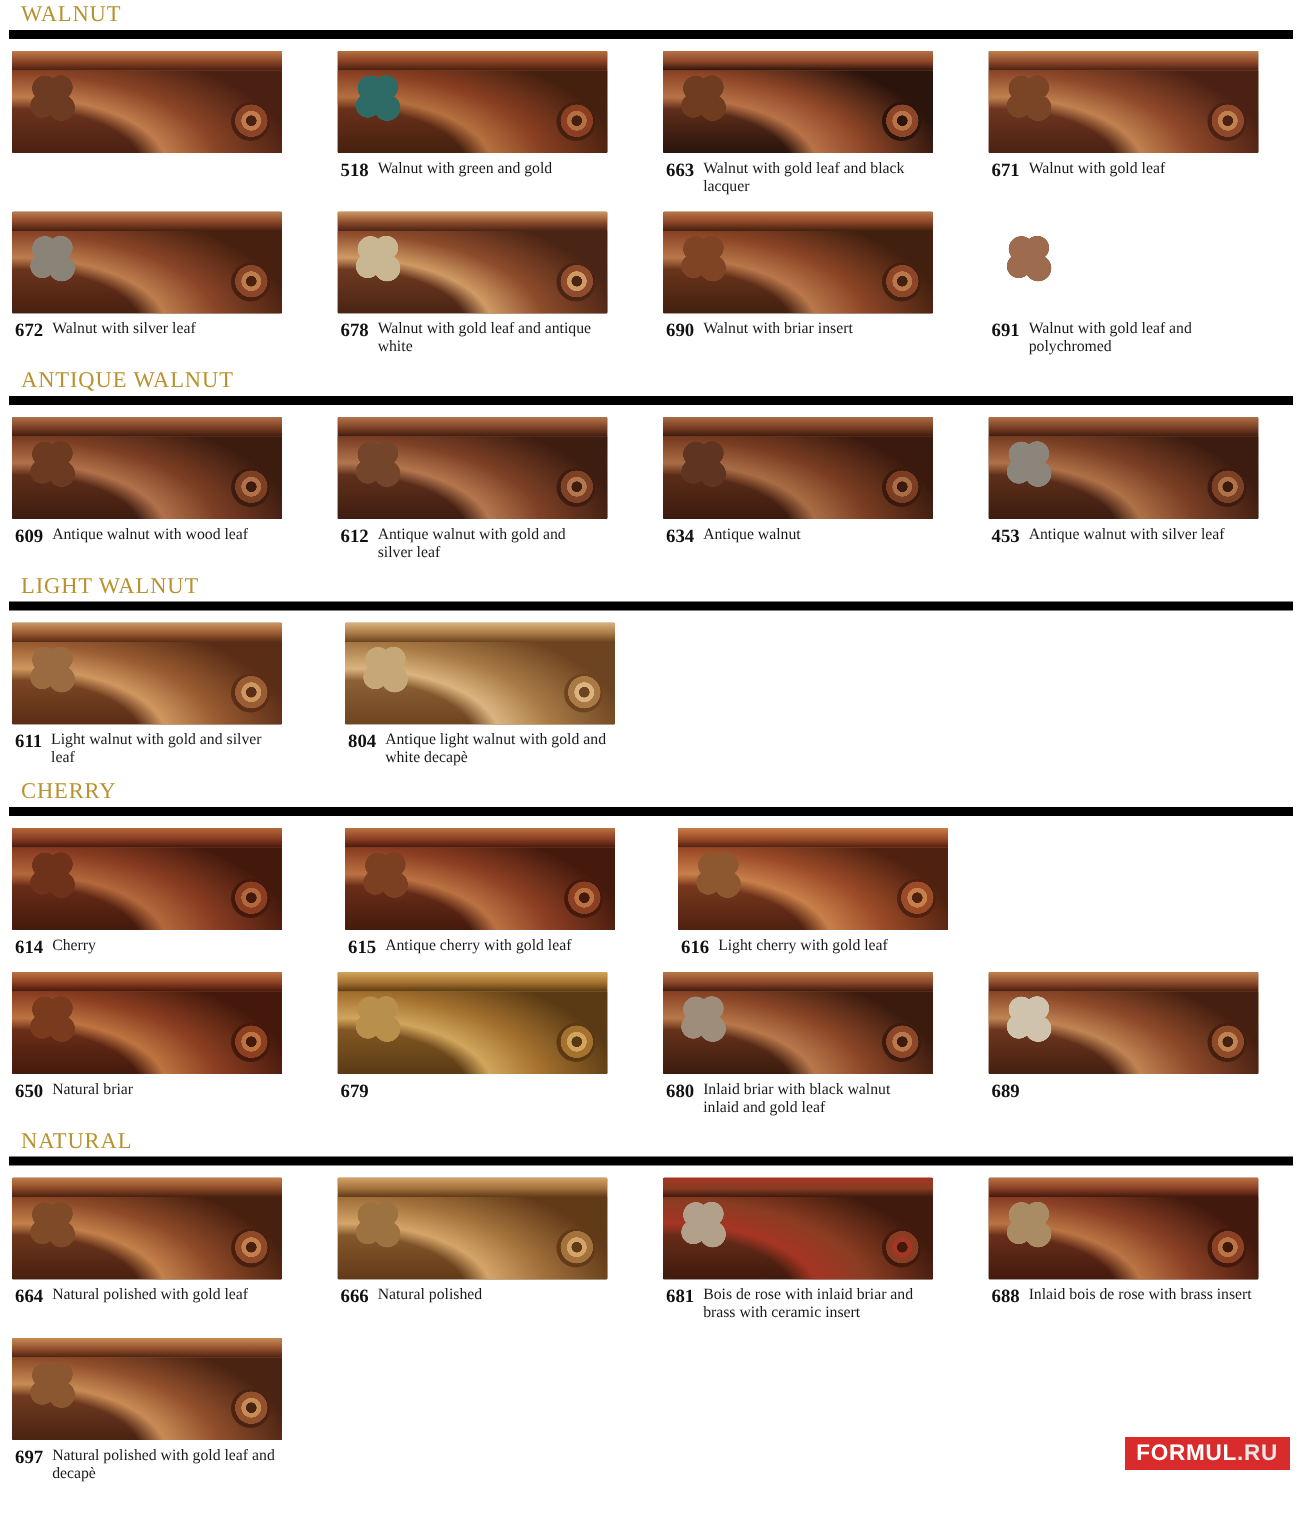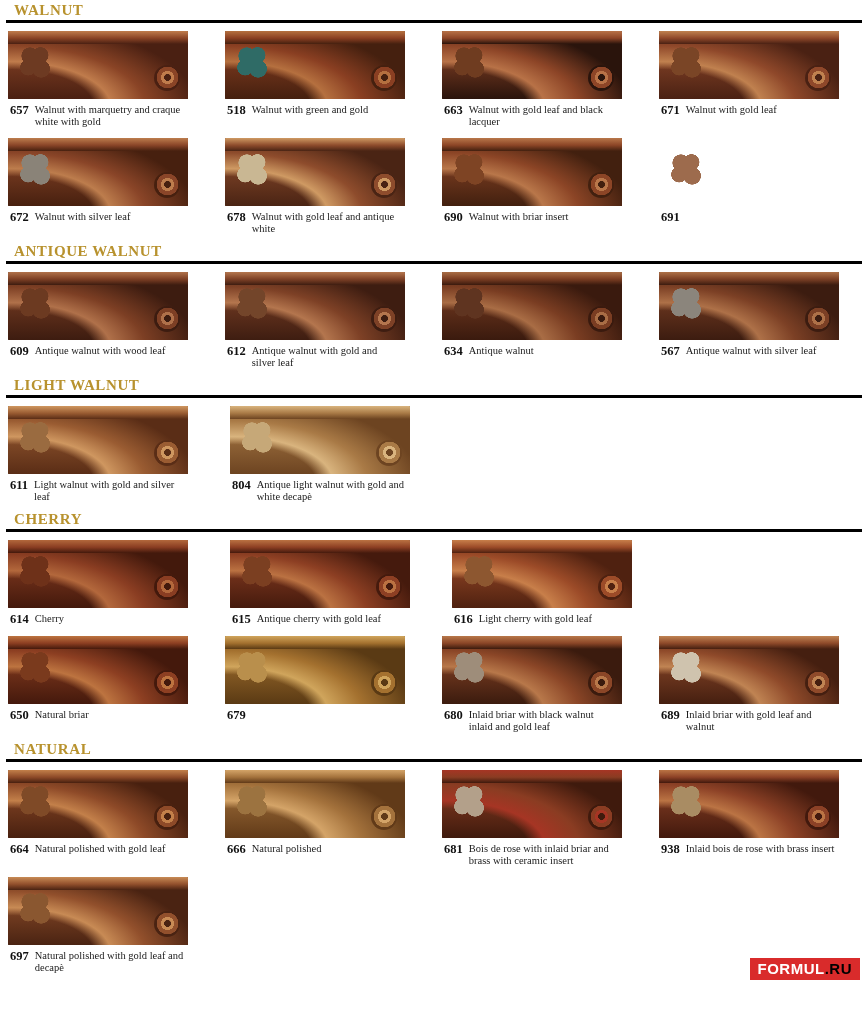--- a/index.html
+++ b/index.html
@@ -21,25 +21,25 @@
     height: 1014px;
     padding: 0;
   }
   .section {
     position: relative;
     width: 868px;
   }
   .section-header {
     font-family: "Liberation Serif", serif;
     font-size: 15px;
-    font-weight: bold;
+    font-weight: normal;
     letter-spacing: 0.6px;
     color: #b8922e;
     padding: 2px 0 2px 8px;
-    border-bottom: 3px solid #000000;
+    border-bottom: 6px solid #000000;
     margin: 0 6px 4px 6px;
     line-height: 16px;
   }
   .row {
     display: flex;
     flex-direction: row;
     width: 868px;
   }
   .cell {
     width: 222px;
@@ -121,44 +121,40 @@
     bottom: 34px;
     background: #d92b2b;
     color: #ffffff;
     font-family: "Liberation Sans", sans-serif;
     font-size: 15px;
     font-weight: bold;
     letter-spacing: 0.5px;
     padding: 2px 8px 3px 8px;
     line-height: 17px;
   }
-  .logo .dom { color: #000000; }
+  .logo .dom { color: #e5e5e5; }
 </style>
 </head>
 <body>
 
 <div class="page">
   <div id="sections-root">
       <div class="section">
         <div class="section-header" style="color: rgb(184, 146, 46);">WALNUT</div>
         <div class="row">
           <div class="cell c1">
             <div class="swatch">
               <div class="bracket">
                 <div class="bg" style="background: linear-gradient(rgb(74, 32, 18) 0%, rgb(138, 68, 38) 18%, rgb(192, 124, 76) 46%, rgb(138, 68, 38) 72%, rgb(74, 32, 18) 100%);"></div>
                 <div class="topband" style="background: linear-gradient(rgb(192, 124, 76) 0%, rgb(138, 68, 38) 55%, rgb(74, 32, 18) 100%);"></div>
                 <div class="sweep" style="background: radial-gradient(120% 180% at 2% 115%, rgba(255, 255, 255, 0) 38%, rgb(192, 124, 76) 46%, rgb(138, 68, 38) 62%, rgb(74, 32, 18) 86%), linear-gradient(rgb(138, 68, 38) 0%, rgb(74, 32, 18) 100%);"></div>
                 <div class="curl" style="background: radial-gradient(circle at 52% 48%, rgb(74, 32, 18) 0px, rgb(74, 32, 18) 18%, rgb(192, 124, 76) 19%, rgb(192, 124, 76) 34%, rgb(138, 68, 38) 35%, rgb(138, 68, 38) 56%, rgb(74, 32, 18) 57%, rgb(74, 32, 18) 74%, rgb(192, 124, 76) 75%, rgb(192, 124, 76) 100%);"></div>
                 <div class="rosette" style="background: radial-gradient(circle at 35% 32%, rgb(109, 58, 34) 0px, rgb(109, 58, 34) 26%, transparent 27%), radial-gradient(circle at 66% 30%, rgb(109, 58, 34) 0px, rgb(109, 58, 34) 24%, transparent 25%), radial-gradient(circle at 30% 66%, rgb(109, 58, 34) 0px, rgb(109, 58, 34) 24%, transparent 25%), radial-gradient(circle at 68% 70%, rgb(109, 58, 34) 0px, rgb(109, 58, 34) 26%, transparent 27%), radial-gradient(circle, rgb(109, 58, 34) 0px, rgb(109, 58, 34) 20%, transparent 21%);"></div>
               </div>
             </div>
-            <div class="caption">
-              <span class="code">657</span>
-              <span class="desc">Walnut with marquetry and craque white with gold</span>
-            </div>
           </div>
           <div class="cell c2">
             <div class="swatch">
               <div class="bracket">
                 <div class="bg" style="background: linear-gradient(rgb(69, 32, 15) 0%, rgb(138, 63, 34) 18%, rgb(181, 112, 63) 46%, rgb(138, 63, 34) 72%, rgb(69, 32, 15) 100%);"></div>
                 <div class="topband" style="background: linear-gradient(rgb(181, 112, 63) 0%, rgb(138, 63, 34) 55%, rgb(69, 32, 15) 100%);"></div>
                 <div class="sweep" style="background: radial-gradient(120% 180% at 2% 115%, rgba(255, 255, 255, 0) 38%, rgb(181, 112, 63) 46%, rgb(138, 63, 34) 62%, rgb(69, 32, 15) 86%), linear-gradient(rgb(138, 63, 34) 0%, rgb(69, 32, 15) 100%);"></div>
                 <div class="curl" style="background: radial-gradient(circle at 52% 48%, rgb(69, 32, 15) 0px, rgb(69, 32, 15) 18%, rgb(181, 112, 63) 19%, rgb(181, 112, 63) 34%, rgb(138, 63, 34) 35%, rgb(138, 63, 34) 56%, rgb(69, 32, 15) 57%, rgb(69, 32, 15) 74%, rgb(181, 112, 63) 75%, rgb(181, 112, 63) 100%);"></div>
                 <div class="rosette" style="background: radial-gradient(circle at 35% 32%, rgb(47, 107, 102) 0px, rgb(47, 107, 102) 26%, transparent 27%), radial-gradient(circle at 66% 30%, rgb(47, 107, 102) 0px, rgb(47, 107, 102) 24%, transparent 25%), radial-gradient(circle at 30% 66%, rgb(47, 107, 102) 0px, rgb(47, 107, 102) 24%, transparent 25%), radial-gradient(circle at 68% 70%, rgb(47, 107, 102) 0px, rgb(47, 107, 102) 26%, transparent 27%), radial-gradient(circle, rgb(47, 107, 102) 0px, rgb(47, 107, 102) 20%, transparent 21%);"></div>
               </div>
@@ -252,20 +248,21 @@
               <div class="bracket">
                 <div class="bg"></div>
                 <div class="topband"></div>
                 <div class="sweep"></div>
                 <div class="curl"></div>
                 <div class="rosette" style="background: radial-gradient(circle at 35% 32%, rgb(157, 107, 77) 0px, rgb(157, 107, 77) 26%, transparent 27%), radial-gradient(circle at 66% 30%, rgb(157, 107, 77) 0px, rgb(157, 107, 77) 24%, transparent 25%), radial-gradient(circle at 30% 66%, rgb(157, 107, 77) 0px, rgb(157, 107, 77) 24%, transparent 25%), radial-gradient(circle at 68% 70%, rgb(157, 107, 77) 0px, rgb(157, 107, 77) 26%, transparent 27%), radial-gradient(circle, rgb(157, 107, 77) 0px, rgb(157, 107, 77) 20%, transparent 21%);"></div>
               </div>
             </div>
             <div class="caption">
               <span class="code">691</span>
+              <span class="desc">Walnut with gold leaf and polychromed</span>
             </div>
           </div>
         </div>
       </div>
       <div class="section">
         <div class="section-header" style="color: rgb(184, 146, 46);">ANTIQUE WALNUT</div>
         <div class="row">
           <div class="cell c1">
             <div class="swatch">
               <div class="bracket">
@@ -315,21 +312,21 @@
             <div class="swatch">
               <div class="bracket">
                 <div class="bg" style="background: linear-gradient(rgb(60, 28, 16) 0%, rgb(124, 64, 37) 18%, rgb(174, 113, 72) 46%, rgb(124, 64, 37) 72%, rgb(60, 28, 16) 100%);"></div>
                 <div class="topband" style="background: linear-gradient(rgb(174, 113, 72) 0%, rgb(124, 64, 37) 55%, rgb(60, 28, 16) 100%);"></div>
                 <div class="sweep" style="background: radial-gradient(120% 180% at 2% 115%, rgba(255, 255, 255, 0) 38%, rgb(174, 113, 72) 46%, rgb(124, 64, 37) 62%, rgb(60, 28, 16) 86%), linear-gradient(rgb(124, 64, 37) 0%, rgb(60, 28, 16) 100%);"></div>
                 <div class="curl" style="background: radial-gradient(circle at 52% 48%, rgb(60, 28, 16) 0px, rgb(60, 28, 16) 18%, rgb(174, 113, 72) 19%, rgb(174, 113, 72) 34%, rgb(124, 64, 37) 35%, rgb(124, 64, 37) 56%, rgb(60, 28, 16) 57%, rgb(60, 28, 16) 74%, rgb(174, 113, 72) 75%, rgb(174, 113, 72) 100%);"></div>
                 <div class="rosette" style="background: radial-gradient(circle at 35% 32%, rgb(139, 133, 124) 0px, rgb(139, 133, 124) 26%, transparent 27%), radial-gradient(circle at 66% 30%, rgb(139, 133, 124) 0px, rgb(139, 133, 124) 24%, transparent 25%), radial-gradient(circle at 30% 66%, rgb(139, 133, 124) 0px, rgb(139, 133, 124) 24%, transparent 25%), radial-gradient(circle at 68% 70%, rgb(139, 133, 124) 0px, rgb(139, 133, 124) 26%, transparent 27%), radial-gradient(circle, rgb(139, 133, 124) 0px, rgb(139, 133, 124) 20%, transparent 21%);"></div>
               </div>
             </div>
             <div class="caption">
-              <span class="code">567</span>
+              <span class="code">453</span>
               <span class="desc">Antique walnut with silver leaf</span>
             </div>
           </div>
         </div>
       </div>
       <div class="section">
         <div class="section-header" style="color: rgb(184, 146, 46);">LIGHT WALNUT</div>
         <div class="row">
           <div class="cell c1">
             <div class="swatch">
@@ -464,21 +461,20 @@
               <div class="bracket">
                 <div class="bg" style="background: linear-gradient(rgb(69, 31, 16) 0%, rgb(143, 74, 42) 18%, rgb(192, 132, 83) 46%, rgb(143, 74, 42) 72%, rgb(69, 31, 16) 100%);"></div>
                 <div class="topband" style="background: linear-gradient(rgb(192, 132, 83) 0%, rgb(143, 74, 42) 55%, rgb(69, 31, 16) 100%);"></div>
                 <div class="sweep" style="background: radial-gradient(120% 180% at 2% 115%, rgba(255, 255, 255, 0) 38%, rgb(192, 132, 83) 46%, rgb(143, 74, 42) 62%, rgb(69, 31, 16) 86%), linear-gradient(rgb(143, 74, 42) 0%, rgb(69, 31, 16) 100%);"></div>
                 <div class="curl" style="background: radial-gradient(circle at 52% 48%, rgb(69, 31, 16) 0px, rgb(69, 31, 16) 18%, rgb(192, 132, 83) 19%, rgb(192, 132, 83) 34%, rgb(143, 74, 42) 35%, rgb(143, 74, 42) 56%, rgb(69, 31, 16) 57%, rgb(69, 31, 16) 74%, rgb(192, 132, 83) 75%, rgb(192, 132, 83) 100%);"></div>
                 <div class="rosette" style="background: radial-gradient(circle at 35% 32%, rgb(207, 195, 174) 0px, rgb(207, 195, 174) 26%, transparent 27%), radial-gradient(circle at 66% 30%, rgb(207, 195, 174) 0px, rgb(207, 195, 174) 24%, transparent 25%), radial-gradient(circle at 30% 66%, rgb(207, 195, 174) 0px, rgb(207, 195, 174) 24%, transparent 25%), radial-gradient(circle at 68% 70%, rgb(207, 195, 174) 0px, rgb(207, 195, 174) 26%, transparent 27%), radial-gradient(circle, rgb(207, 195, 174) 0px, rgb(207, 195, 174) 20%, transparent 21%);"></div>
               </div>
             </div>
             <div class="caption">
               <span class="code">689</span>
-              <span class="desc">Inlaid briar with gold leaf and walnut</span>
             </div>
           </div>
         </div>
       </div>
       <div class="section">
         <div class="section-header" style="color: rgb(184, 146, 46);">NATURAL</div>
         <div class="row">
           <div class="cell c1">
             <div class="swatch">
               <div class="bracket">
@@ -528,21 +524,21 @@
             <div class="swatch">
               <div class="bracket">
                 <div class="bg" style="background: linear-gradient(rgb(66, 25, 13) 0%, rgb(140, 65, 38) 18%, rgb(187, 116, 68) 46%, rgb(140, 65, 38) 72%, rgb(66, 25, 13) 100%);"></div>
                 <div class="topband" style="background: linear-gradient(rgb(187, 116, 68) 0%, rgb(140, 65, 38) 55%, rgb(66, 25, 13) 100%);"></div>
                 <div class="sweep" style="background: radial-gradient(120% 180% at 2% 115%, rgba(255, 255, 255, 0) 38%, rgb(187, 116, 68) 46%, rgb(140, 65, 38) 62%, rgb(66, 25, 13) 86%), linear-gradient(rgb(140, 65, 38) 0%, rgb(66, 25, 13) 100%);"></div>
                 <div class="curl" style="background: radial-gradient(circle at 52% 48%, rgb(66, 25, 13) 0px, rgb(66, 25, 13) 18%, rgb(187, 116, 68) 19%, rgb(187, 116, 68) 34%, rgb(140, 65, 38) 35%, rgb(140, 65, 38) 56%, rgb(66, 25, 13) 57%, rgb(66, 25, 13) 74%, rgb(187, 116, 68) 75%, rgb(187, 116, 68) 100%);"></div>
                 <div class="rosette" style="background: radial-gradient(circle at 35% 32%, rgb(169, 140, 99) 0px, rgb(169, 140, 99) 26%, transparent 27%), radial-gradient(circle at 66% 30%, rgb(169, 140, 99) 0px, rgb(169, 140, 99) 24%, transparent 25%), radial-gradient(circle at 30% 66%, rgb(169, 140, 99) 0px, rgb(169, 140, 99) 24%, transparent 25%), radial-gradient(circle at 68% 70%, rgb(169, 140, 99) 0px, rgb(169, 140, 99) 26%, transparent 27%), radial-gradient(circle, rgb(169, 140, 99) 0px, rgb(169, 140, 99) 20%, transparent 21%);"></div>
               </div>
             </div>
             <div class="caption">
-              <span class="code">938</span>
+              <span class="code">688</span>
               <span class="desc">Inlaid bois de rose with brass insert</span>
             </div>
           </div>
         </div>
       </div>
       <div class="section">
         <div class="row">
           <div class="cell c1">
             <div class="swatch">
               <div class="bracket">

